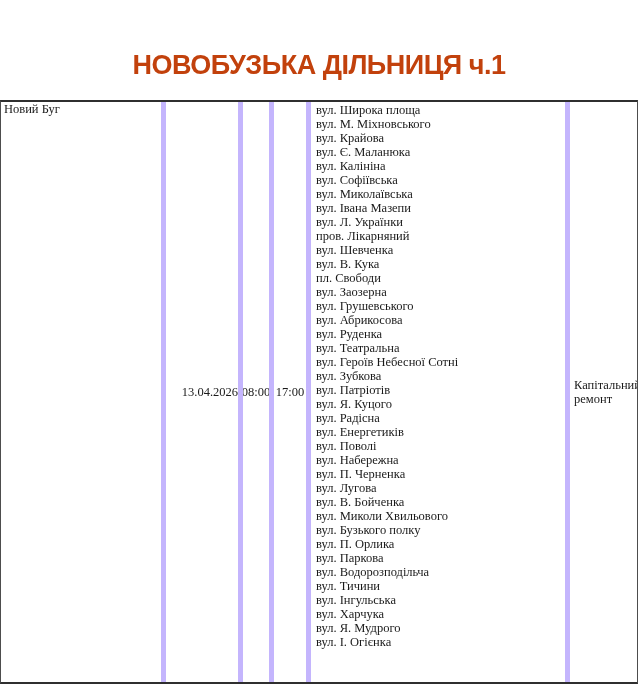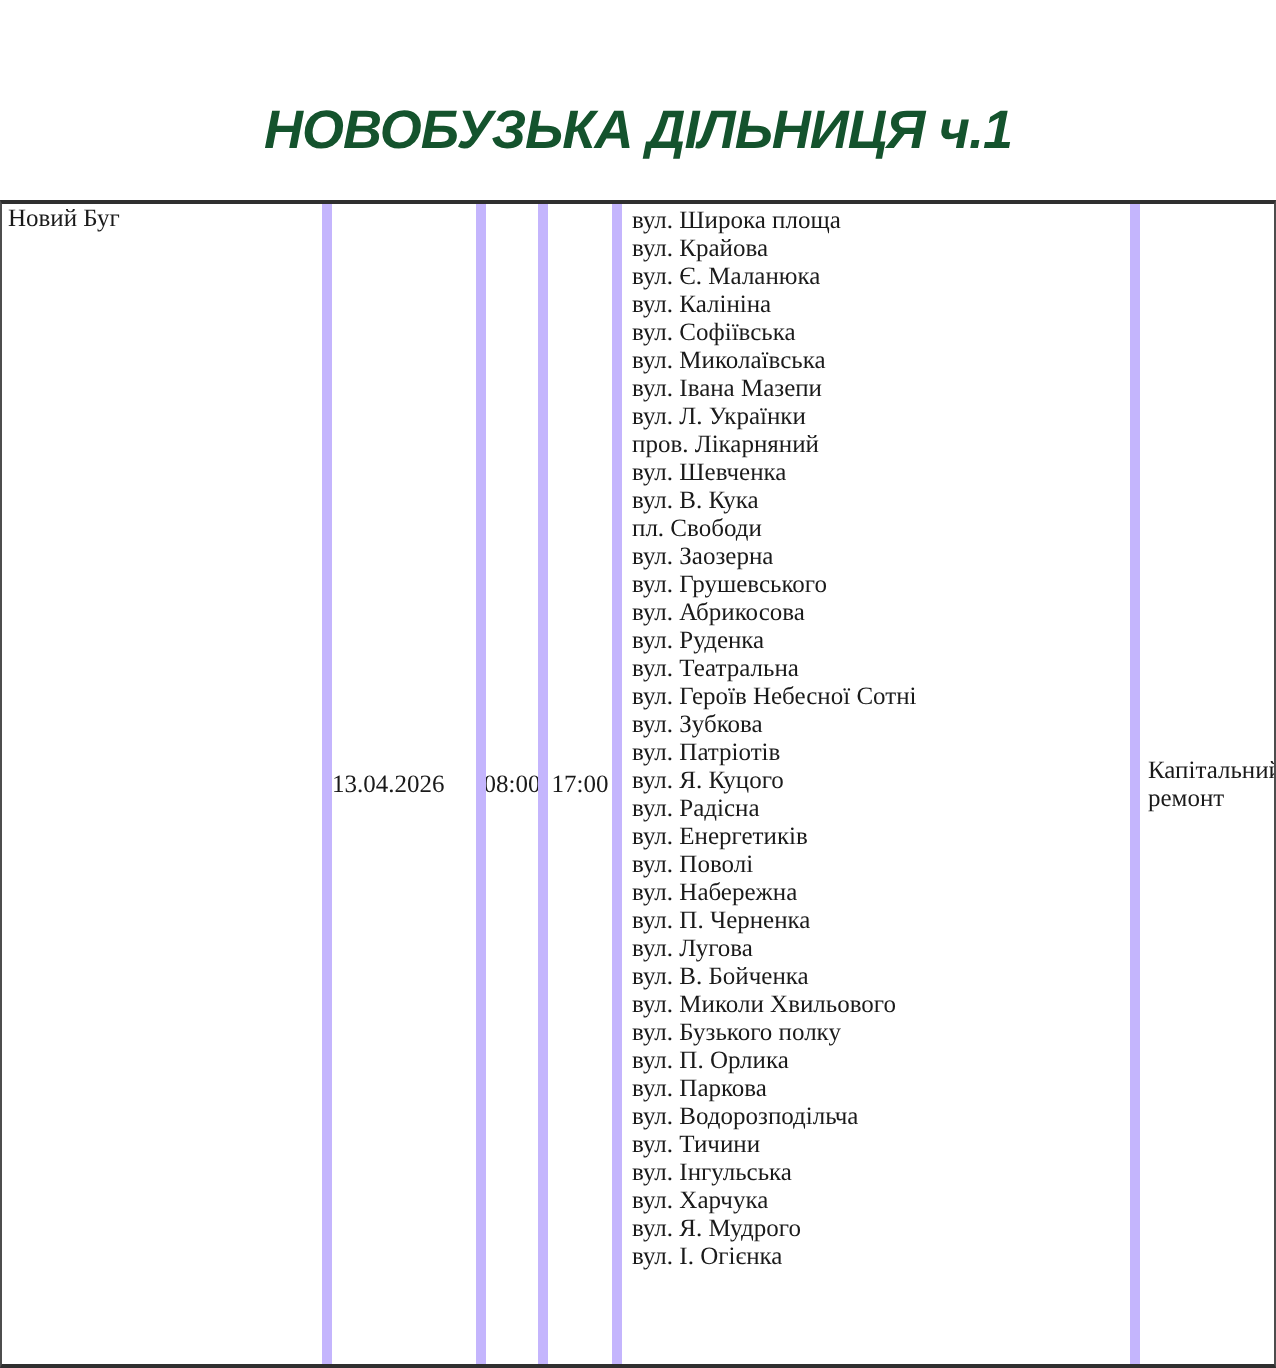--- a/index.html
+++ b/index.html
@@ -17,24 +17,23 @@
     color: #1a1a1a;
   }
   .doc-title {
     position: absolute;
     top: 50px;
     left: 0;
     width: 100%;
     text-align: center;
     font-family: "Liberation Sans", sans-serif;
     font-weight: 700;
-    font-style: italic;
     font-size: 27px;
     letter-spacing: -0.5px;
-    color: #14532d;
+    color: #c2410c;
     margin: 0;
     white-space: nowrap;
   }
   .schedule-table {
     position: absolute;
     left: 0;
     top: 100px;
     width: 638px;
     height: 584px;
     box-sizing: border-box;
@@ -56,21 +55,21 @@
   }
   .cell-settlement {
     flex: 0 0 160px;
     display: flex;
     padding-left: 3px;
   }
   .cell-date {
     flex: 0 0 77px;
     display: flex;
     align-items: center;
-    justify-content: flex-start;
+    justify-content: flex-end;
   }
   .cell-time-start {
     flex: 0 0 31px;
     display: flex;
     align-items: center;
     justify-content: center;
   }
   .cell-time-end {
     flex: 0 0 37px;
     display: flex;
@@ -114,20 +113,21 @@
     <div class="cell cell-time-start">
       <span>08:00</span>
     </div>
 
     <div class="cell cell-time-end">
       <span>17:00</span>
     </div>
 
     <div class="cell cell-streets">
         <div class="street-item">вул. Широка площа</div>
+        <div class="street-item">вул. М. Міхновського</div>
         <div class="street-item">вул. Крайова</div>
         <div class="street-item">вул. Є. Маланюка</div>
         <div class="street-item">вул. Калініна</div>
         <div class="street-item">вул. Софіївська</div>
         <div class="street-item">вул. Миколаївська</div>
         <div class="street-item">вул. Івана Мазепи</div>
         <div class="street-item">вул. Л. Українки</div>
         <div class="street-item">пров. Лікарняний</div>
         <div class="street-item">вул. Шевченка</div>
         <div class="street-item">вул. В. Кука</div>

